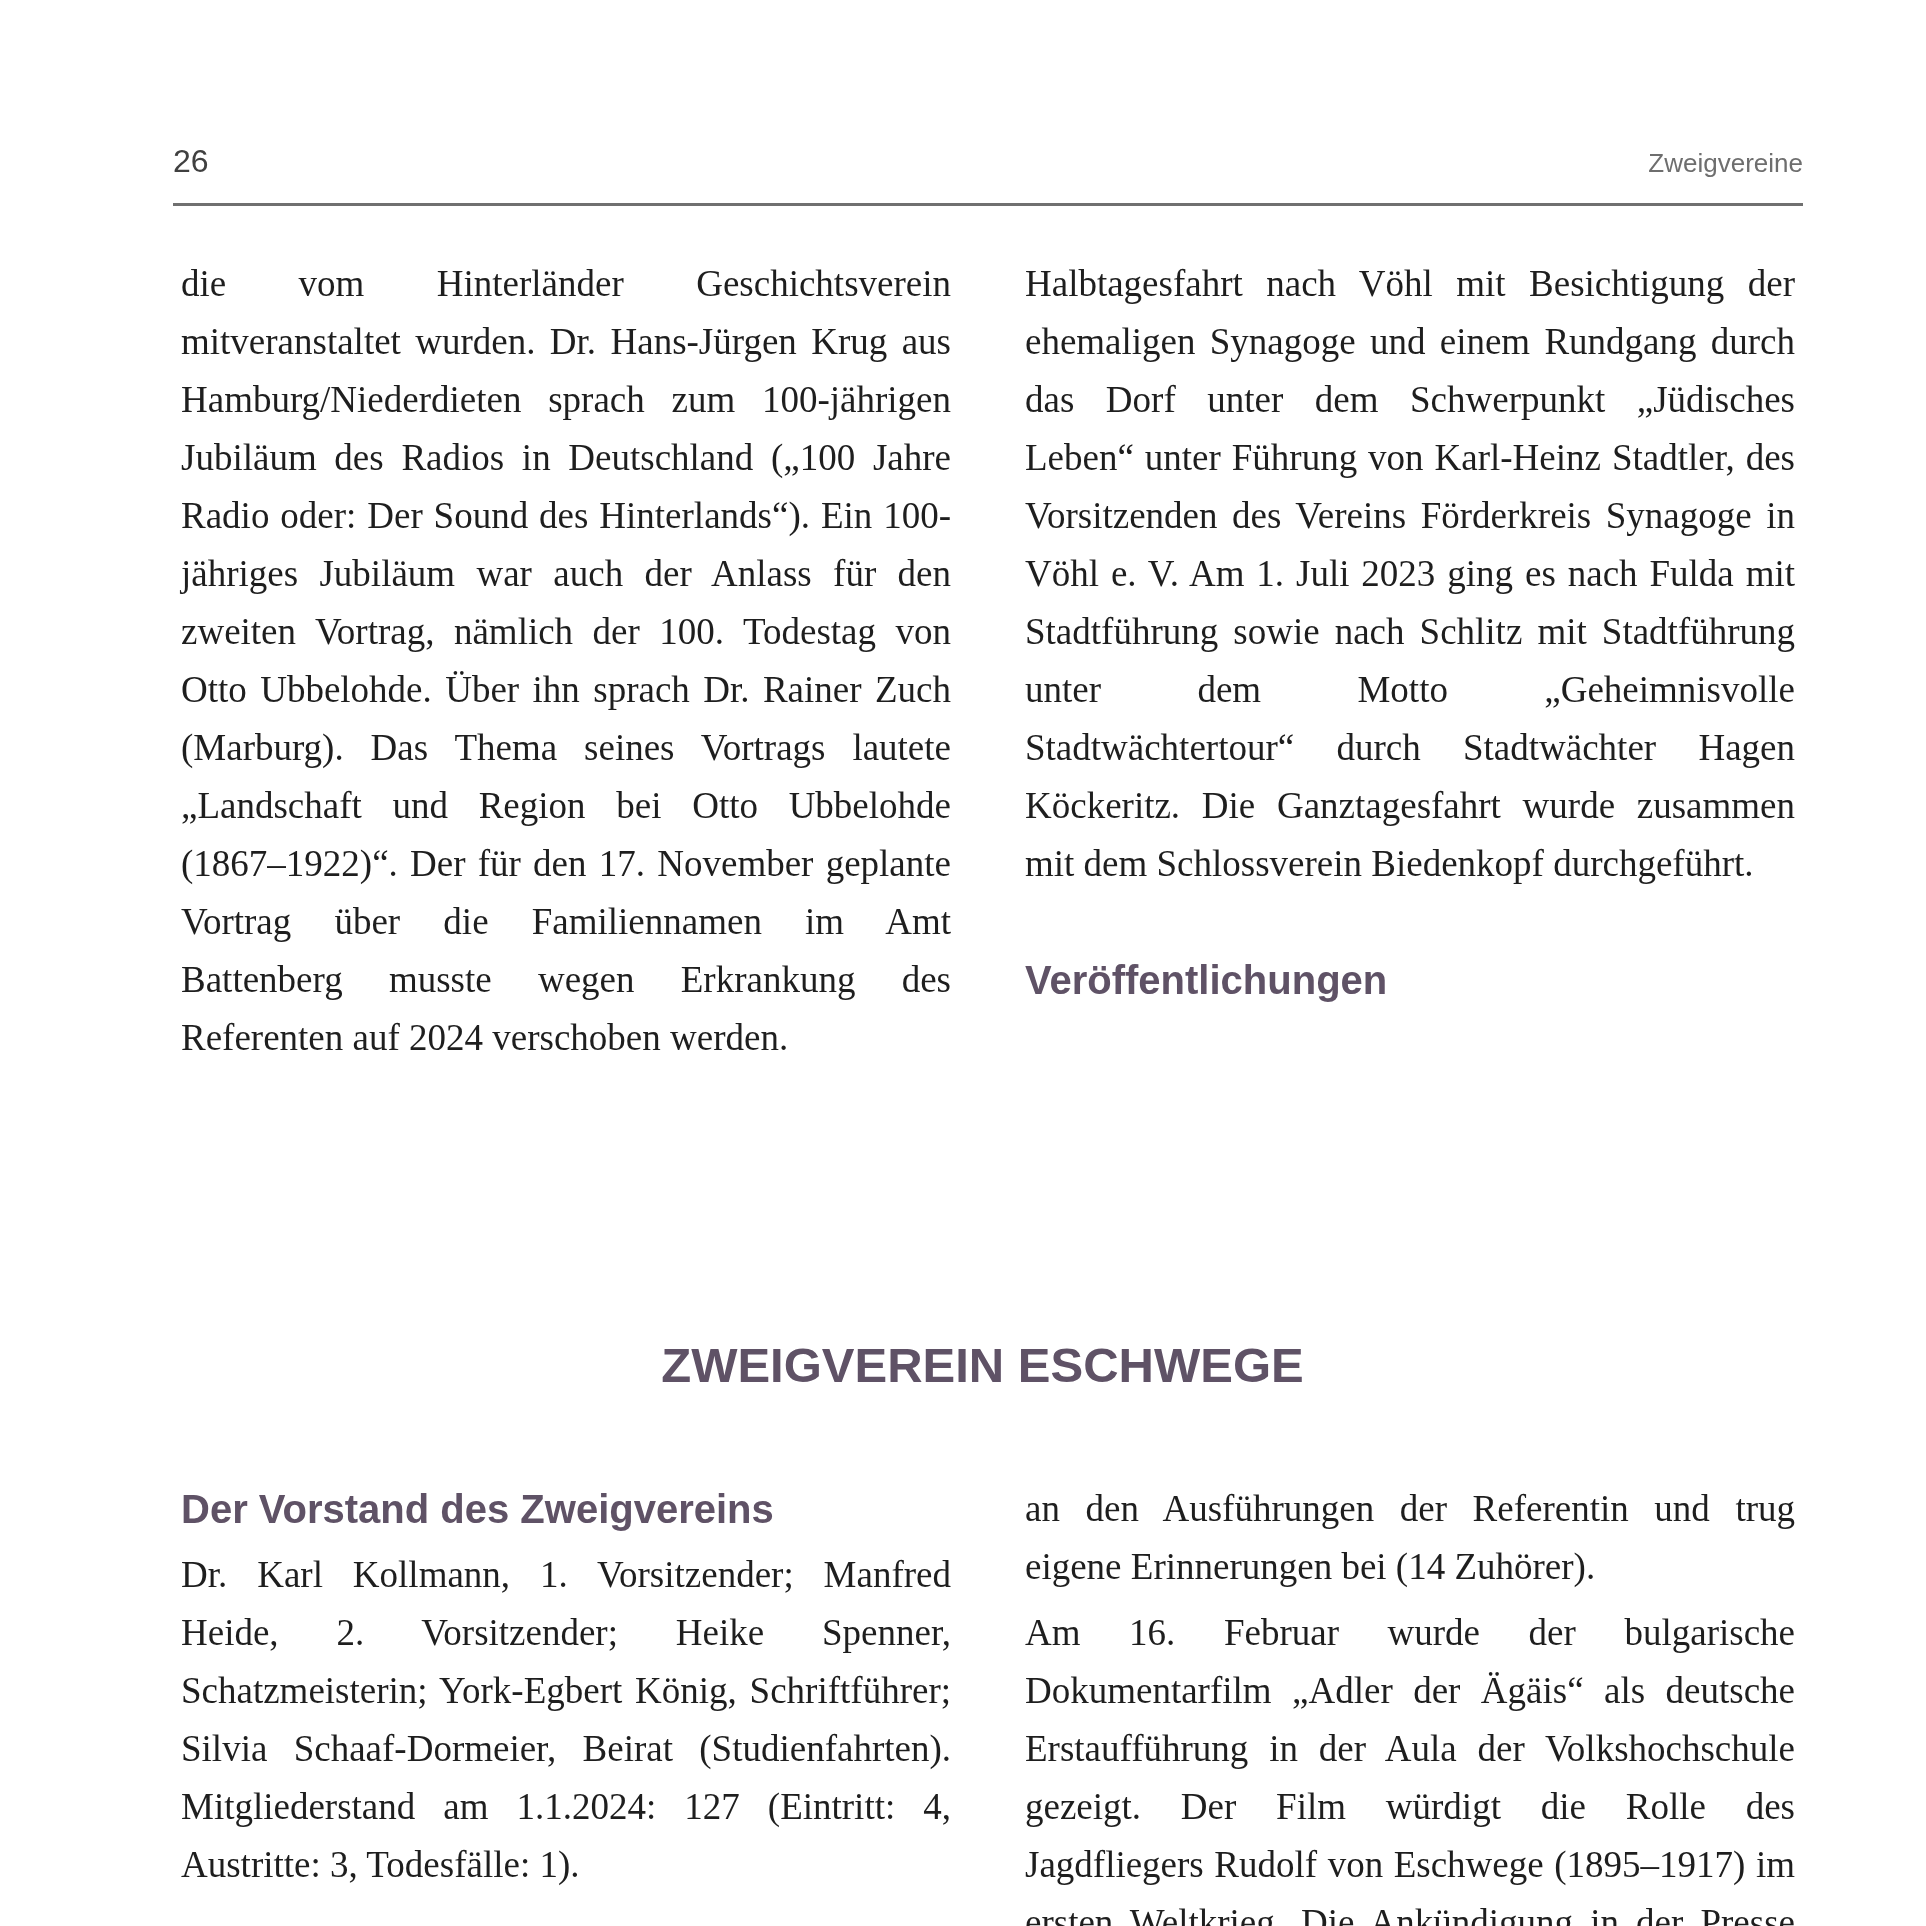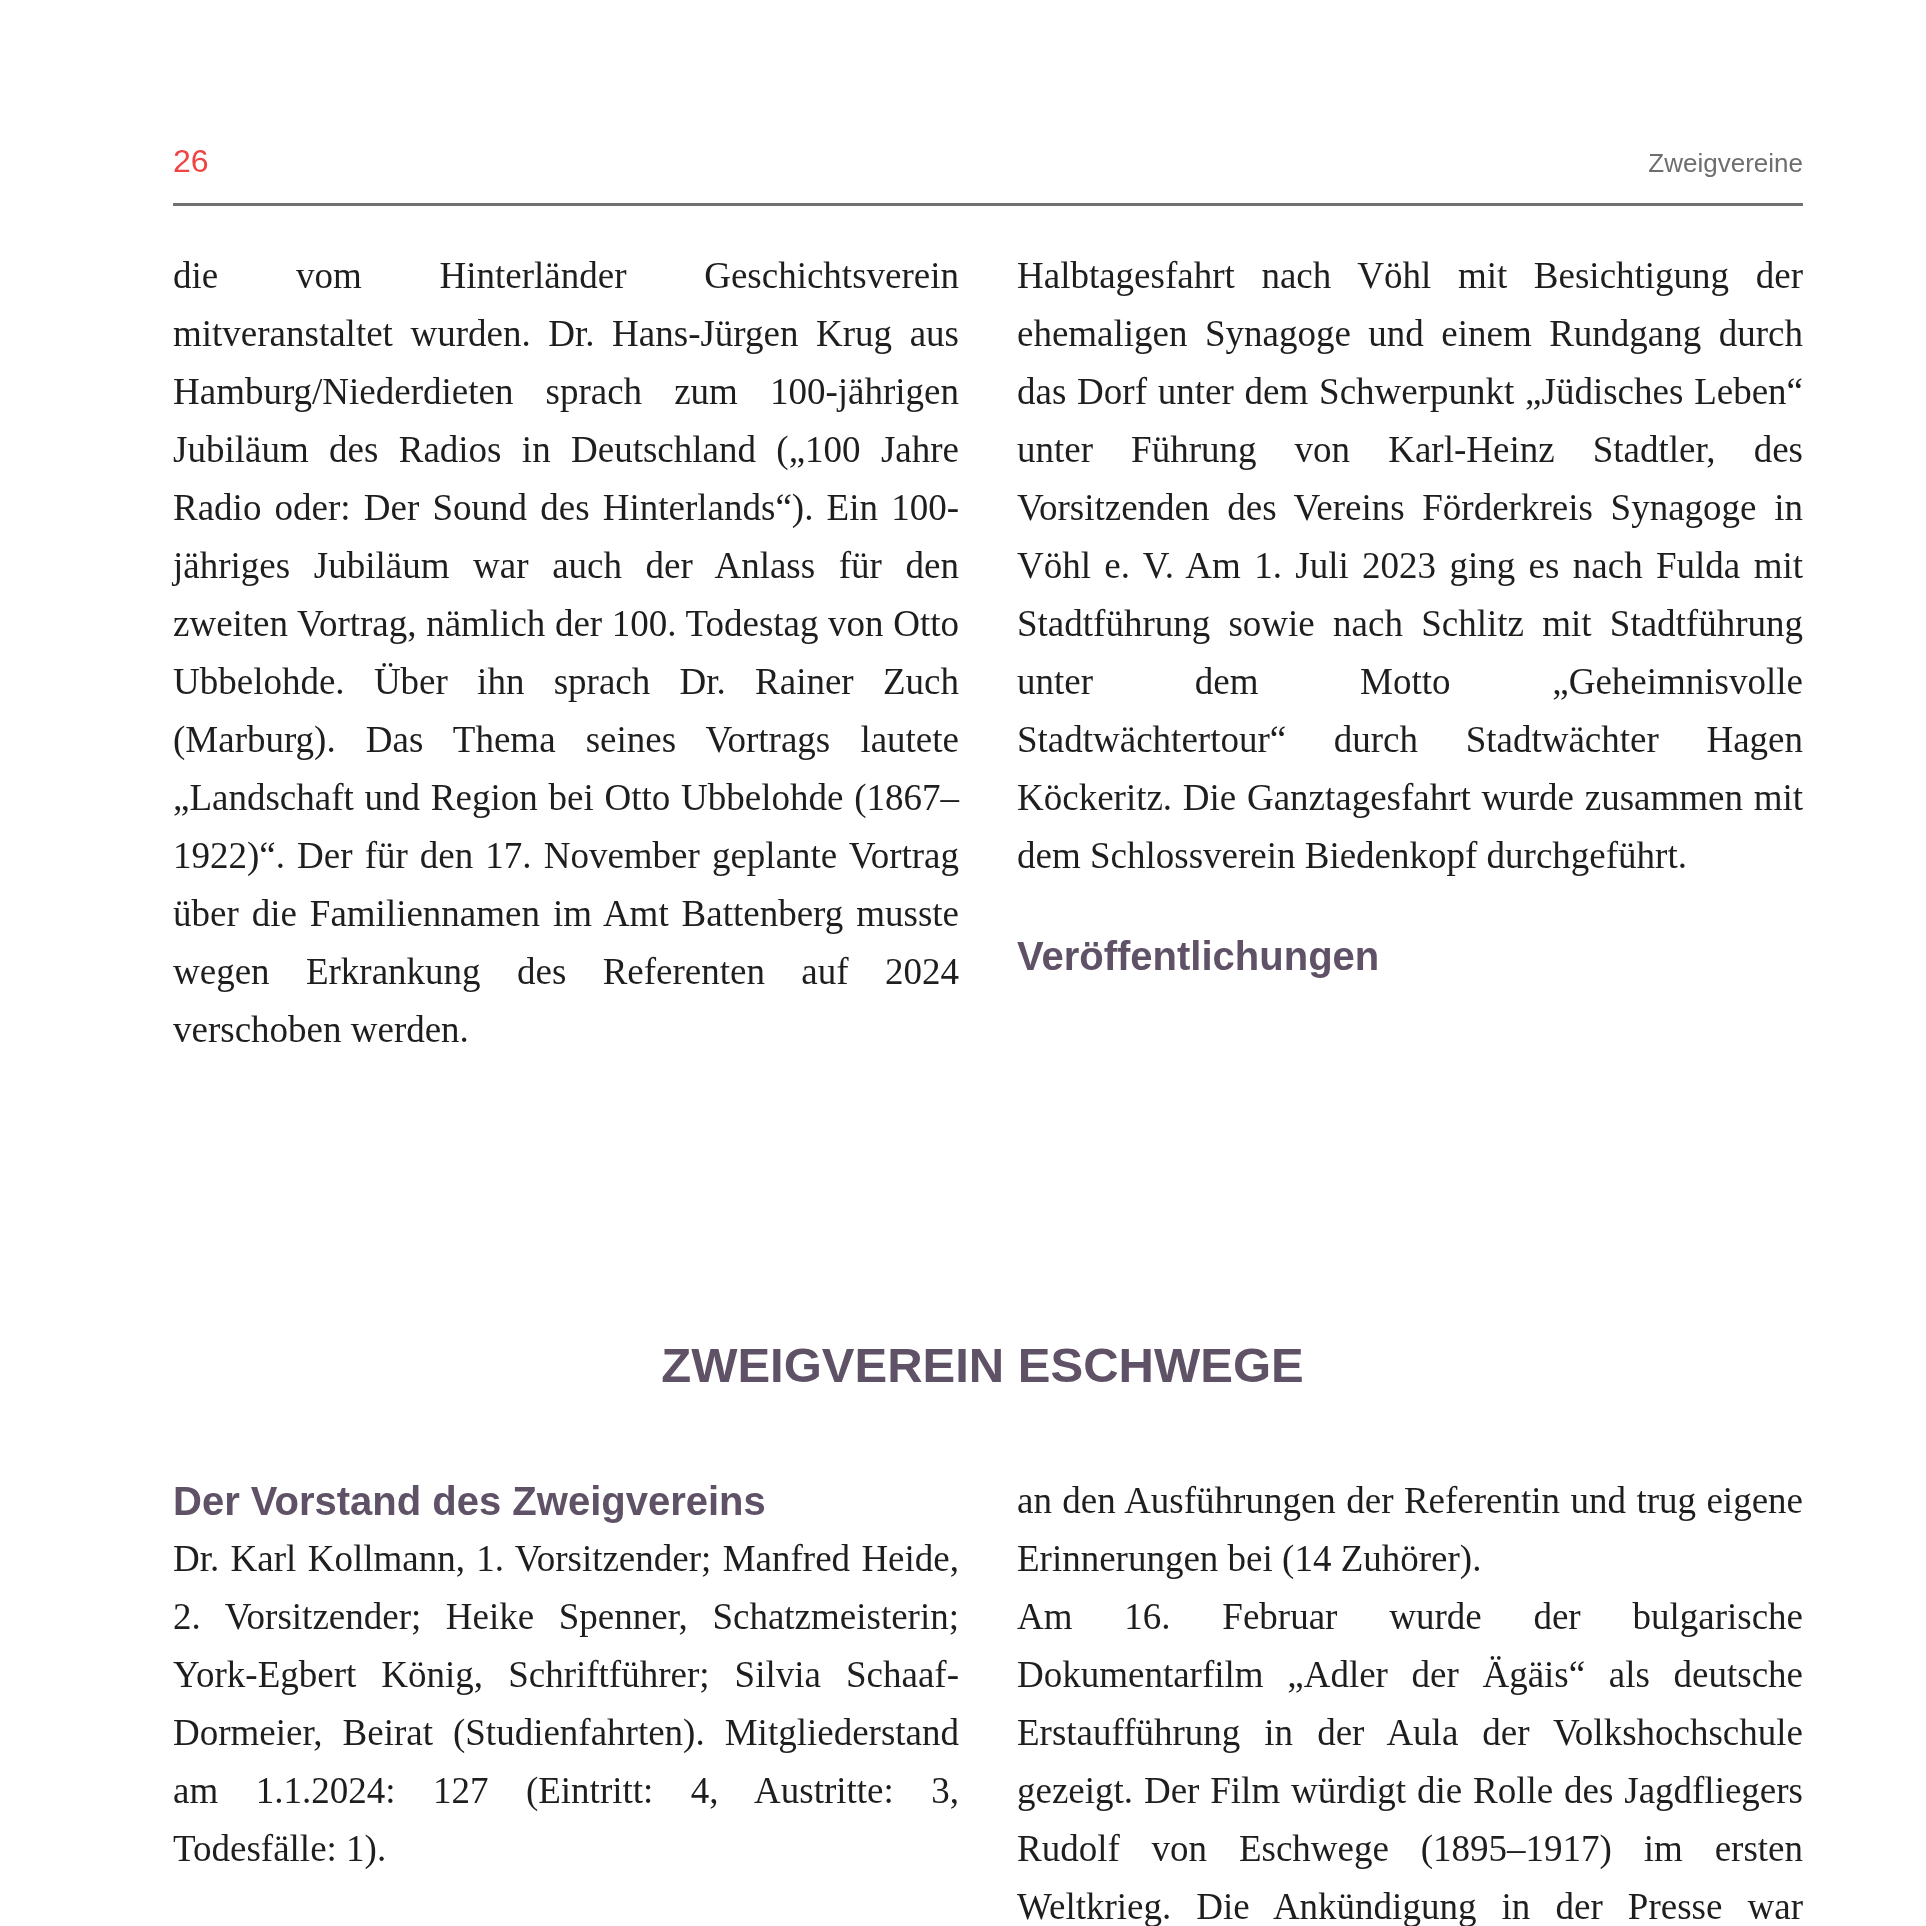--- a/index.html
+++ b/index.html
@@ -1,21 +1,21 @@
 <!DOCTYPE html>
 <html style="font-size:6.2px"><head>
 <meta charset="utf-8">
 <style>
   html,body{margin:0;padding:0;background:#fff;}
   body{width:1965px;height:2774px;position:relative;overflow:hidden;}
   .running-head{position:absolute;left:173px;top:143px;width:1630px;height:60px;border-bottom:3.1px solid #707070;}
-  .page-number{position:absolute;left:0;top:0;font-family:"Liberation Sans",sans-serif;font-size:32px;color:#ef4444;}
+  .page-number{position:absolute;left:0;top:0;font-family:"Liberation Sans",sans-serif;font-size:32px;color:#404040;}
   .running-title{position:absolute;left:0;right:0;top:4.6px;text-align:right;font-family:"Liberation Sans",sans-serif;font-size:26px;color:#6e6e6e;}
   .col{position:absolute;width:786px;font-family:"Liberation Serif",serif;font-size:37px;line-height:58px;color:#1e1e1e;text-align:justify;}
-  .col p{margin:0;}
+  .col p{margin:8px;}
   .indent{text-indent:37px;}
   .sub{font-family:"Liberation Sans",sans-serif;font-weight:bold;font-size:40px;color:#5f5266;line-height:58px;margin:0;}
   .gap{height:42px;}
   .section-title{position:absolute;left:0;width:1965px;top:1337px;text-align:center;font-family:"Liberation Sans",sans-serif;font-weight:bold;font-size:49px;color:#5f5266;}
 </style>
 </head>
 <body>
 
 <div class="running-head">
   <span class="page-number">26</span>

